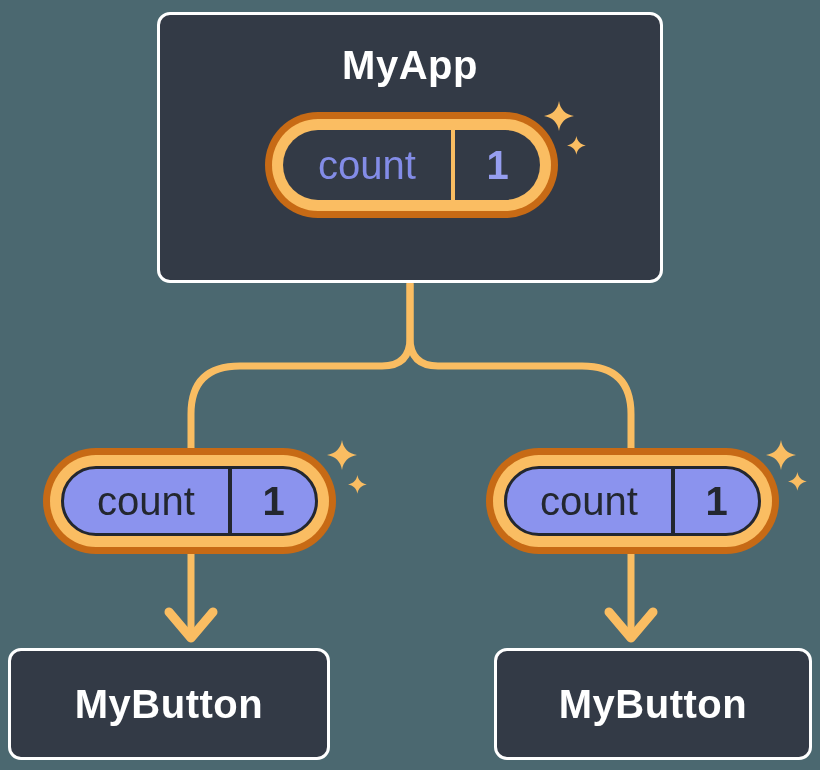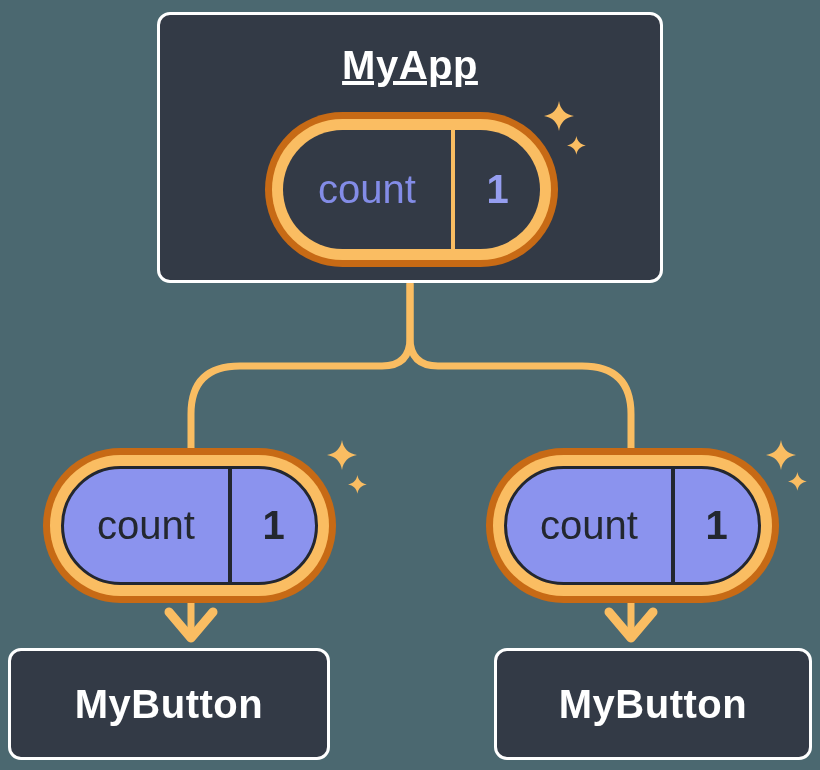--- a/index.html
+++ b/index.html
@@ -21,21 +21,21 @@
     z-index:2;
   }
   #node-root { left:157px; top:12px; width:506px; height:271px; }
   #node-left { left:8px;  top:648px; width:322px; height:112px; display:flex; align-items:center; justify-content:center; }
   #node-right{ left:494px; top:648px; width:318px; height:112px; display:flex; align-items:center; justify-content:center; }
   .node-title {
     color:var(--node-text,#FFFFFF);
     font-size:40px; font-weight:600; letter-spacing:0.5px;
     text-align:center;
   }
-  #node-root .node-title { margin-top:28px;text-decoration:underline; }
+  #node-root .node-title { margin-top:28px; }
 
   
   .connectors { position:absolute; left:0; top:0; z-index:1; }
   .connector-path {
     fill:none; stroke:var(--connector,#FABD62); stroke-width:7;
     stroke-linecap:round; stroke-linejoin:round;
   }
   .arrow-head {
     fill:none; stroke:var(--connector,#FABD62); stroke-width:9;
     stroke-linecap:round; stroke-linejoin:round;
@@ -44,21 +44,21 @@
   
   .pill {
     position:absolute; z-index:3;
     border-radius:999px; background:var(--ring-outer,#C76A15);
     padding:7px;
   }
   .pill-mid { border-radius:999px; background:var(--ring-inner,#FABD62); padding:11px; }
   .pill-body {
     box-sizing:border-box; border-radius:999px; overflow:hidden;
     display:flex; align-items:stretch;
-    width:257px; height:119px;
+    width:257px; height:70px;
   }
   .pill-body.dark  { background:var(--node-fill,#333A46); }
   .pill-body.light { background:var(--pill-fill,#8B93EE); border:3px solid var(--pill-text-dark,#23272F); }
   .cell-name {
     width:168px; display:flex; align-items:center; justify-content:center;
     font-size:40px; font-weight:500;
   }
   .light .cell-name { width:164px; }
   .vdiv { width:4px; flex:0 0 4px; }
   .dark  .vdiv { background:var(--ring-inner,#FABD62); }

